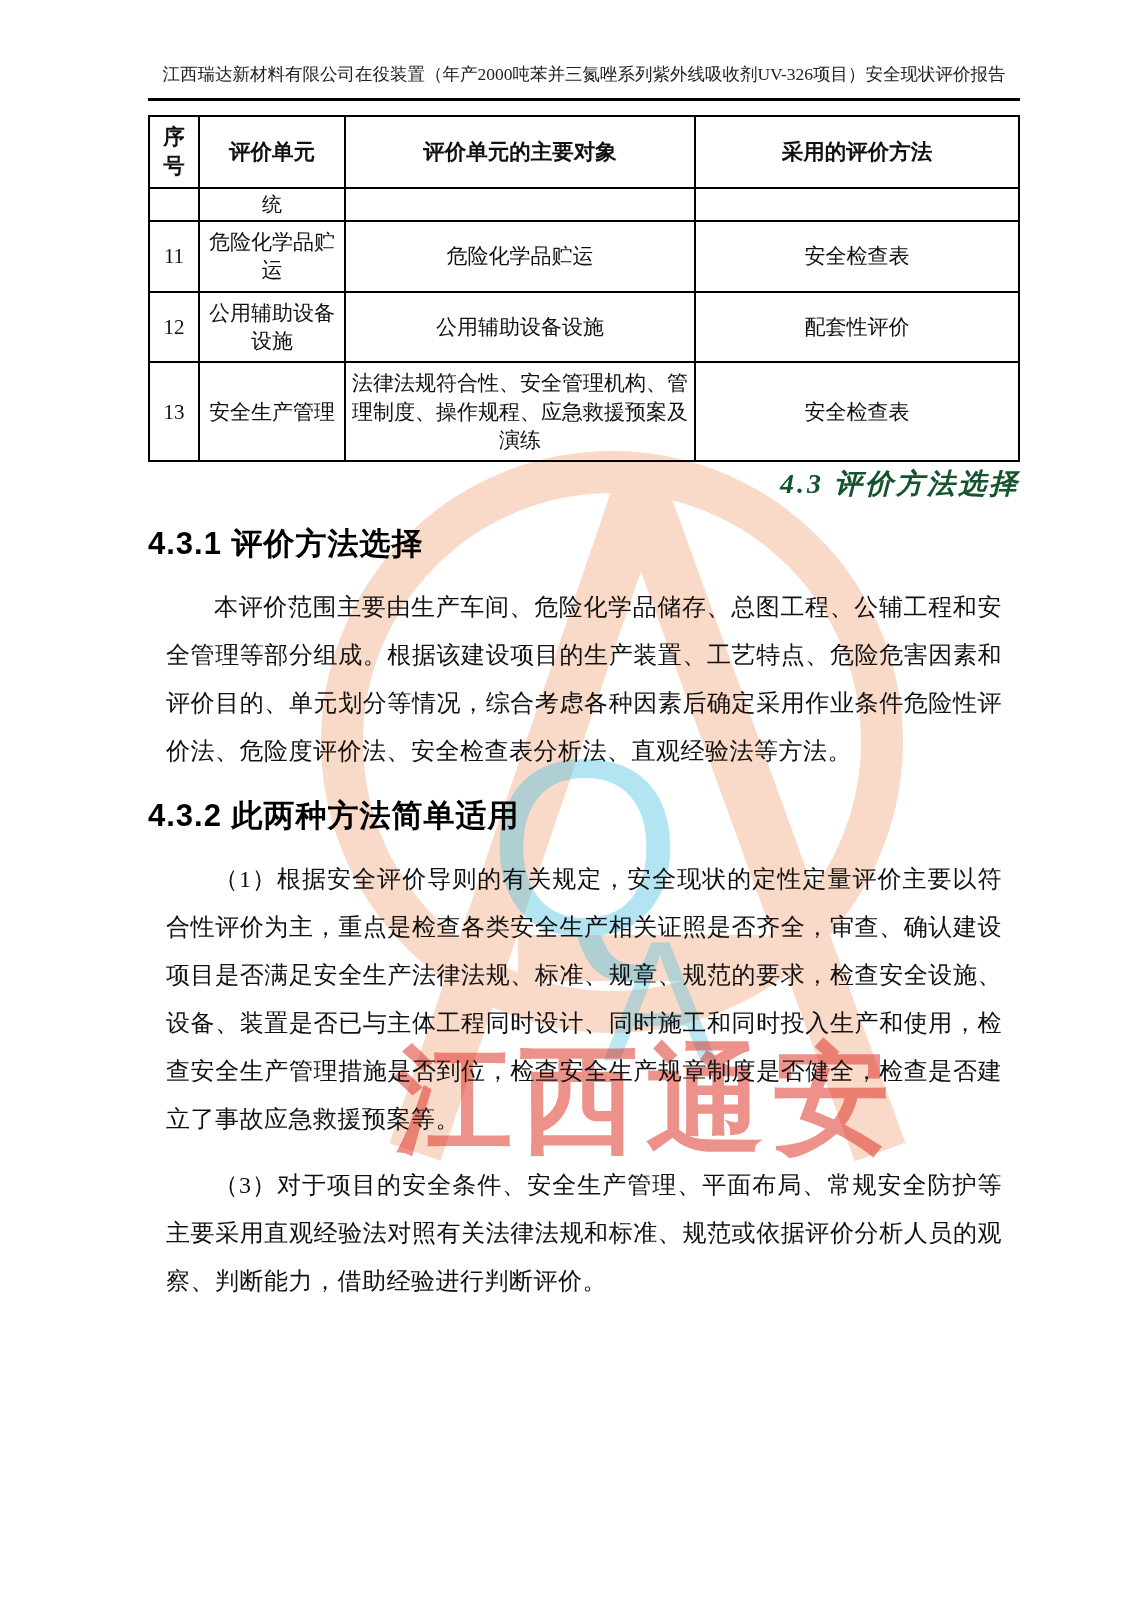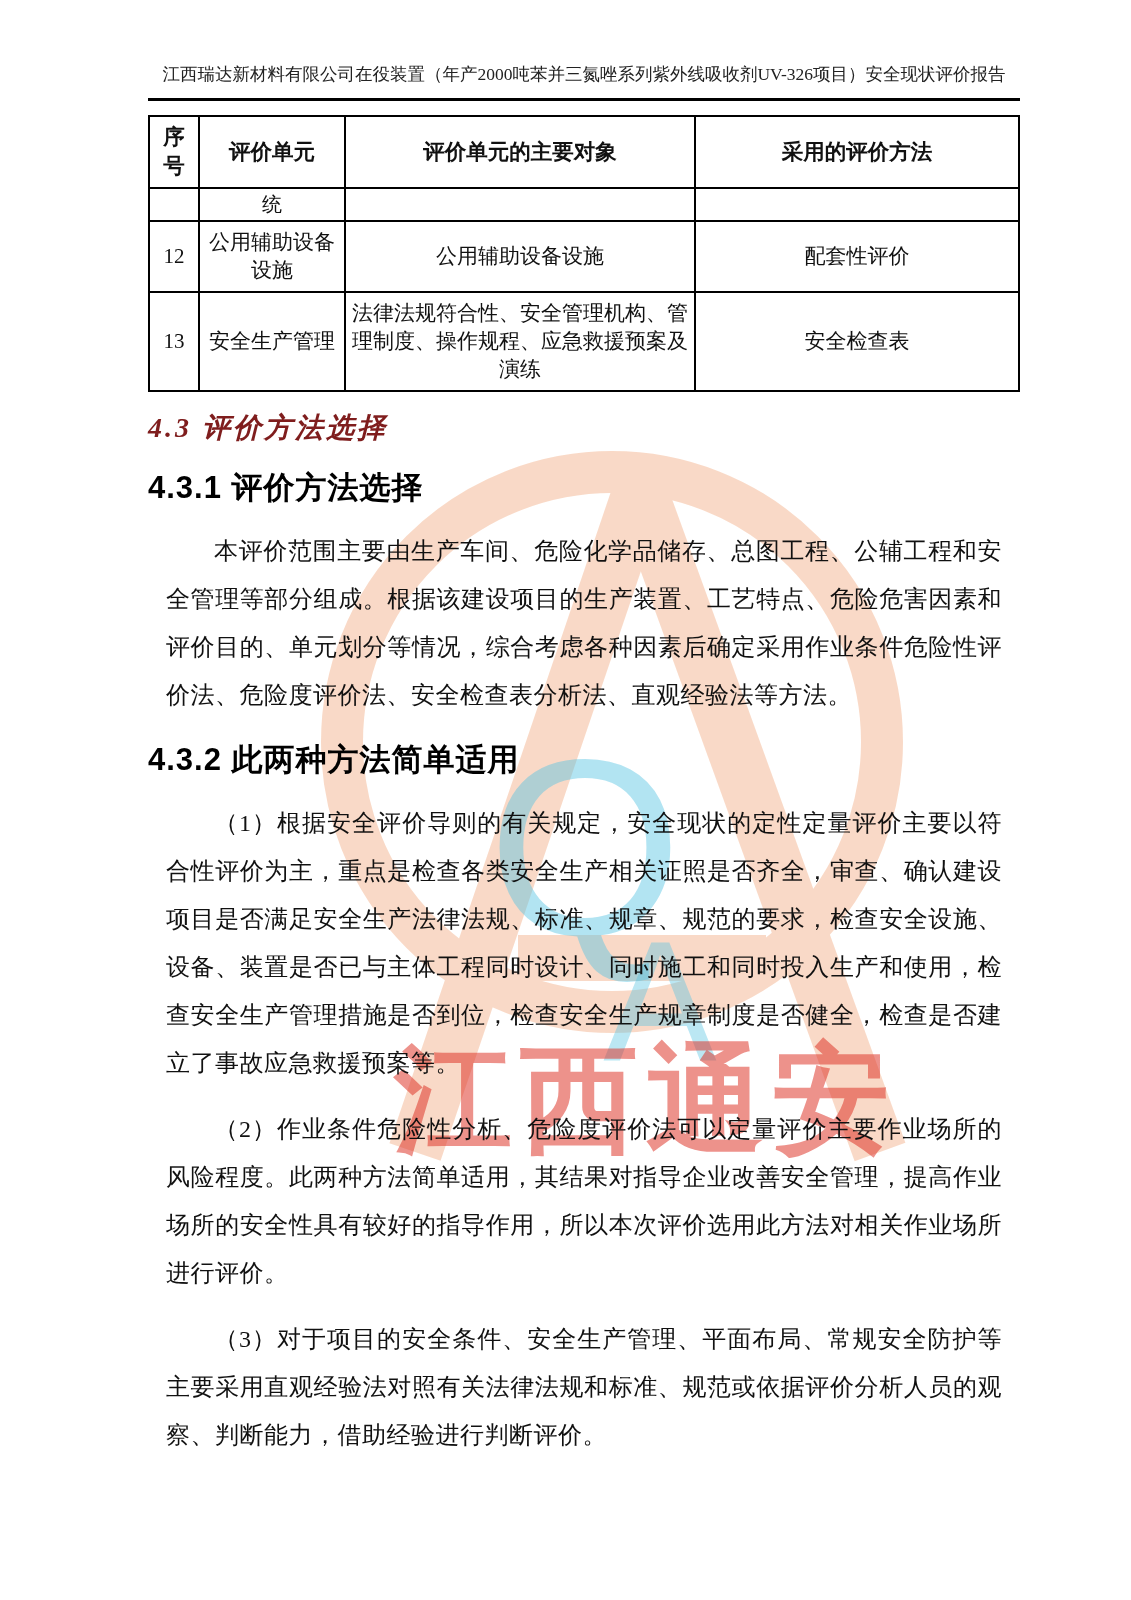--- a/index.html
+++ b/index.html
@@ -22,21 +22,21 @@
   table.eval th,table.eval td{
     border:2px solid #000;text-align:center;vertical-align:middle;
     padding:6px 6px;word-break:break-all;
   }
   table.eval th{font-weight:bold;font-size:21.5px;height:48px;
     font-family:"Liberation Sans","DejaVu Sans",sans-serif;}
   table.eval tr.cont-row td{padding:2px 6px;font-size:20px;}
   .h-kai{
     font-size:28px;font-weight:bold;font-style:italic;
     font-family:"Liberation Serif","DejaVu Serif",serif;
-    margin:17px 0 8px 0;letter-spacing:3px;color:#7f1d1d;
+    margin:3px 0 8px 0;letter-spacing:3px;color:#14532d;text-align:right;
   }
   .h-hei{
     font-size:31px;font-weight:bold;
     font-family:"Liberation Sans","DejaVu Sans",sans-serif;
     margin:20px 0 6px 0;letter-spacing:1px;color:#000;
   }
   p.body-par{
     font-size:24px;line-height:48px;text-align:justify;
     text-indent:2em;margin:18px;letter-spacing:0.5px;
   }
@@ -81,36 +81,41 @@
         </tr>
     </thead>
     <tbody>
         <tr class="cont-row">
           <td></td>
           <td>统</td>
           <td></td>
           <td></td>
         </tr>
         <tr>
+          <td>11</td>
+          <td>危险化学品贮运</td>
+          <td>危险化学品贮运</td>
+          <td>安全检查表</td>
+        </tr>
+        <tr>
           <td>12</td>
           <td>公用辅助设备设施</td>
           <td>公用辅助设备设施</td>
           <td>配套性评价</td>
         </tr>
         <tr>
           <td>13</td>
           <td>安全生产管理</td>
           <td>法律法规符合性、安全管理机构、管理制度、操作规程、应急救援预案及演练</td>
           <td>安全检查表</td>
         </tr>
       </tbody>
   </table>
 
   <div class="h-kai">4.3 评价方法选择</div>
   <div class="h-hei">4.3.1 评价方法选择</div>
   <p class="body-par">本评价范围主要由生产车间、危险化学品储存、总图工程、公辅工程和安全管理等部分组成。根据该建设项目的生产装置、工艺特点、危险危害因素和评价目的、单元划分等情况，综合考虑各种因素后确定采用作业条件危险性评价法、危险度评价法、安全检查表分析法、直观经验法等方法。</p>
 
   <div class="h-hei">4.3.2 此两种方法简单适用</div>
   <p class="body-par">（1）根据安全评价导则的有关规定，安全现状的定性定量评价主要以符合性评价为主，重点是检查各类安全生产相关证照是否齐全，审查、确认建设项目是否满足安全生产法律法规、标准、规章、规范的要求，检查安全设施、设备、装置是否已与主体工程同时设计、同时施工和同时投入生产和使用，检查安全生产管理措施是否到位，检查安全生产规章制度是否健全，检查是否建立了事故应急救援预案等。</p>
-  <p class="body-par gap-sm">（2）作业条件危险性分析、危险度评价法可以定量评价主要作业场所的风险程度。此两种方法简单适用，其结果对指导企业改善安全管理，提高作业场所的安全性具有较好的指导作用，所以本次评价选用此方法对相关作业场所进行评价。</p>
   <p class="body-par gap-md">（3）对于项目的安全条件、安全生产管理、平面布局、常规安全防护等主要采用直观经验法对照有关法律法规和标准、规范或依据评价分析人员的观察、判断能力，借助经验进行判断评价。</p>
 
 </div>
 
 </body></html>

